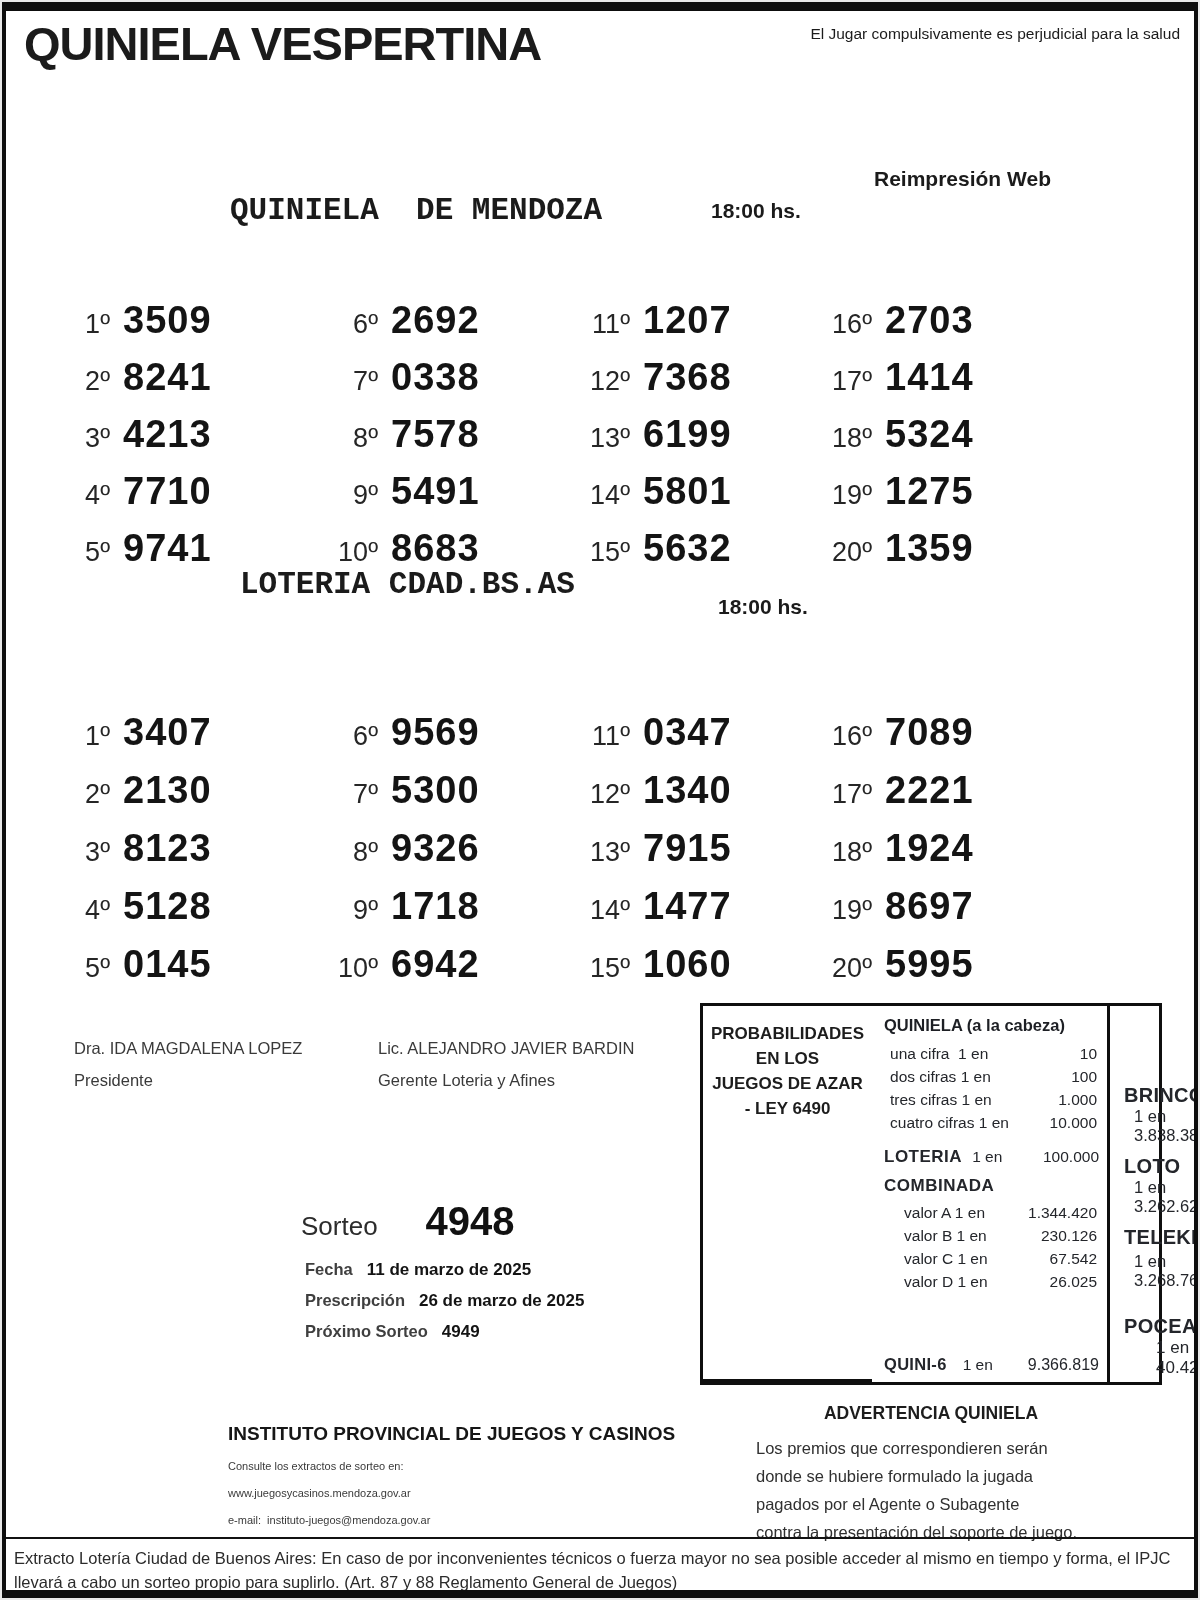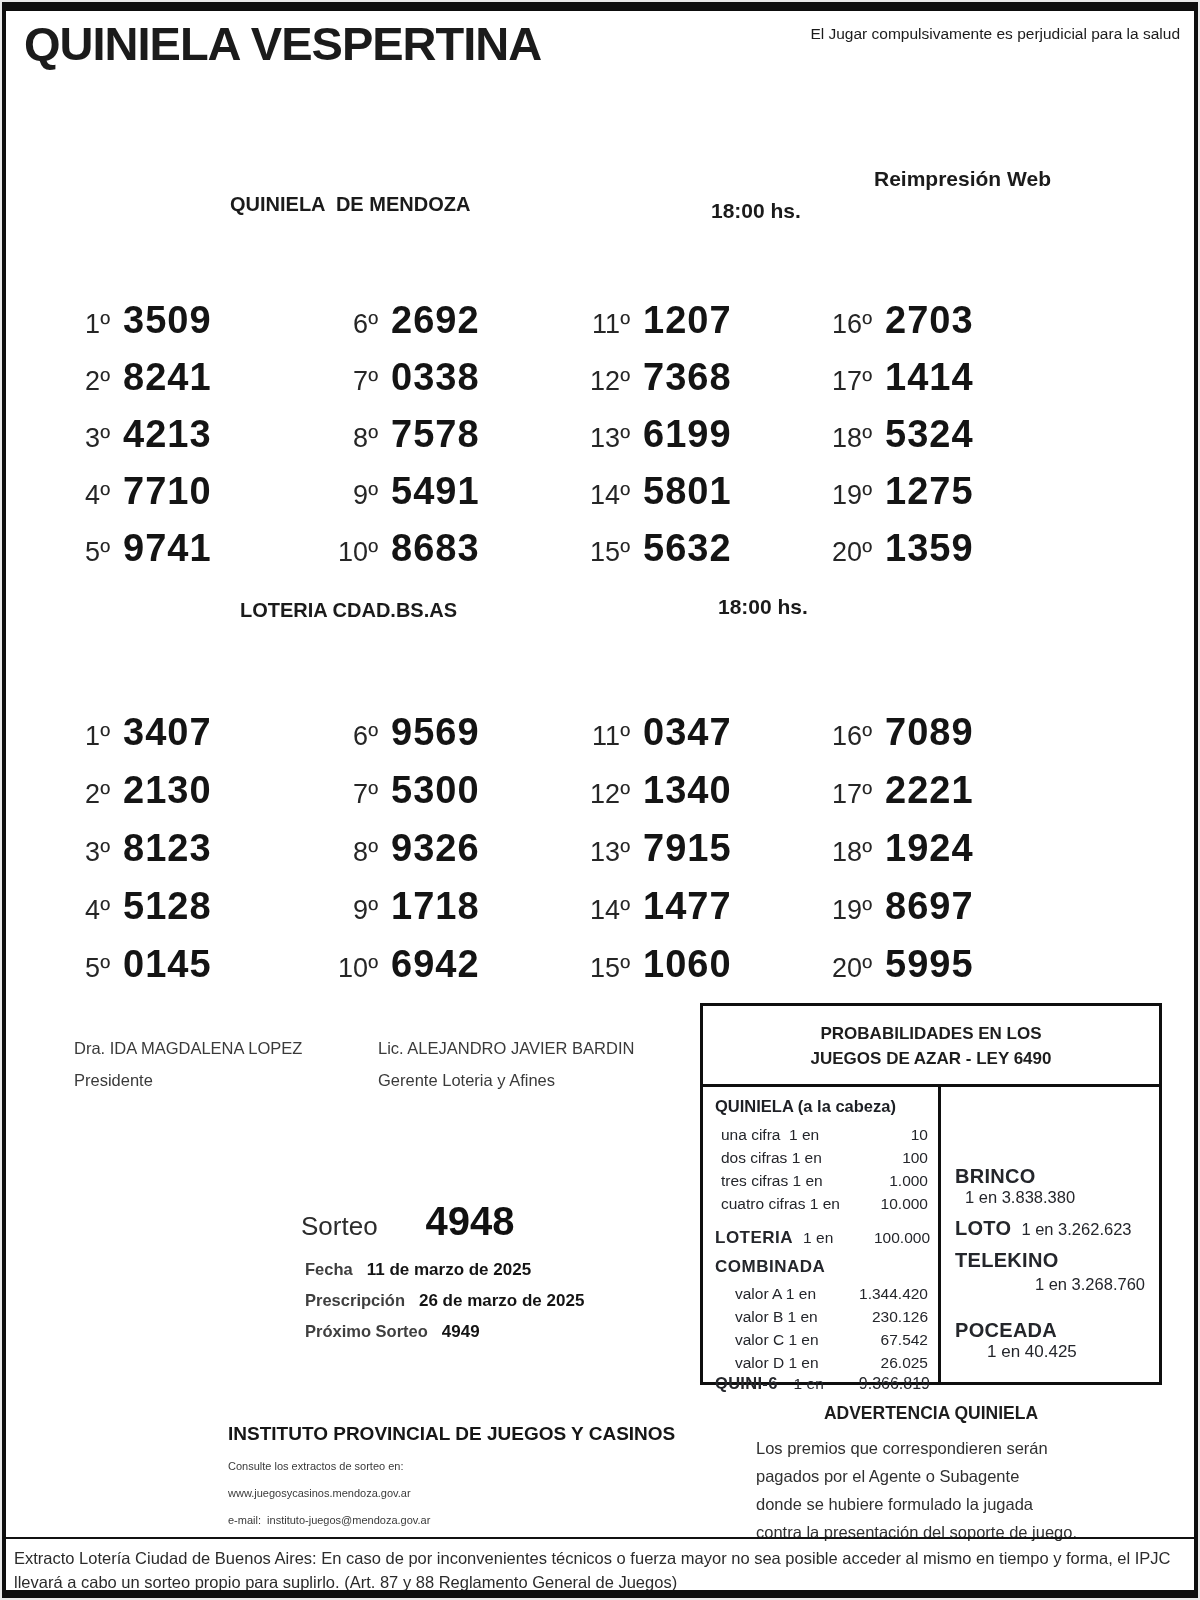--- a/index.html
+++ b/index.html
@@ -14,23 +14,23 @@
     border-bottom:8px solid #0d0d0d;
     font-family:"Liberation Sans","DejaVu Sans",sans-serif;
     color:#1b1b1b;
     overflow:hidden;
   }
   .abs{position:absolute;}
   
   .title{left:18px;top:5px;font-size:47px;font-weight:700;letter-spacing:-1px;}
   .warning{right:14px;top:14px;font-size:15.5px;font-weight:400;}
   
-  .sec-name{font-size:20px;font-weight:700;white-space:pre;letter-spacing:0px;}
+  .sec-name{font-size:31px;font-weight:700;white-space:pre;letter-spacing:0px;font-family:Liberation Mono, monospace;}
   .sec1-name{left:224px;top:182px;}
-  .sec2-name{left:234px;top:588px;}
+  .sec2-name{left:234px;top:556px;}
   .sec-time{font-size:21px;font-weight:700;}
   .sec1-time{left:705px;top:188px;}
   .sec2-time{left:712px;top:584px;}
   .reprint{left:868px;top:156px;font-size:21px;font-weight:700;}
   
   .results-grid{
     display:grid;
     grid-auto-flow:column;
     grid-template-columns:268px 252px 242px 1fr;
     width:1090px;
@@ -50,21 +50,21 @@
   .sorteo-label{font-size:26px;color:#2c2c2c;}
   .sorteo-num{font-size:40px;font-weight:700;margin-left:48px;color:#111;}
   .draw-rows{left:299px;top:1249px;}
   .draw-row{display:flex;align-items:baseline;margin-bottom:11px;}
   .draw-label{font-size:16.5px;font-weight:700;color:#3f3f3f;}
   .draw-value{font-size:17px;font-weight:700;color:#141414;margin-left:14px;}
   
   .prob-box{
     left:694px;top:992px;width:462px;height:382px;
     box-sizing:border-box;border:3px solid #0f0f0f;
-    display:flex;flex-direction:column;
+    display:flex;flex-direction:row;
   }
   .prob-header{
     border-bottom:3px solid #0f0f0f;
     text-align:center;font-weight:700;font-size:17px;line-height:25px;
     padding:15px 8px 13px 8px;color:#1d1d1d;
   }
   .prob-cols{display:flex;flex:1;min-height:0;}
   .prob-left{
     box-sizing:border-box;width:238px;border-right:3px solid #0f0f0f;
     padding:10px 8px 8px 12px;display:flex;flex-direction:column;color:#24262b;
@@ -451,23 +451,23 @@
         </div>
     </div>
   </div>
 
   <div class="abs adv">
     <div class="adv-title">ADVERTENCIA QUINIELA</div>
     <div class="adv-lines">
 
         <div class="adv-line">Los premios que correspondieren serán</div>
 
+        <div class="adv-line">donde se hubiere formulado la jugada</div>
+
         <div class="adv-line">pagados por el Agente o Subagente</div>
-
-        <div class="adv-line">donde se hubiere formulado la jugada</div>
 
         <div class="adv-line">contra la presentación del soporte de juego.</div>
       </div>
   </div>
 
   <div class="abs inst">
     <div class="inst-name">INSTITUTO PROVINCIAL DE JUEGOS Y CASINOS</div>
     <div class="inst-lines">
 
         <div class="inst-line">Consulte los extractos de sorteo en:</div>

